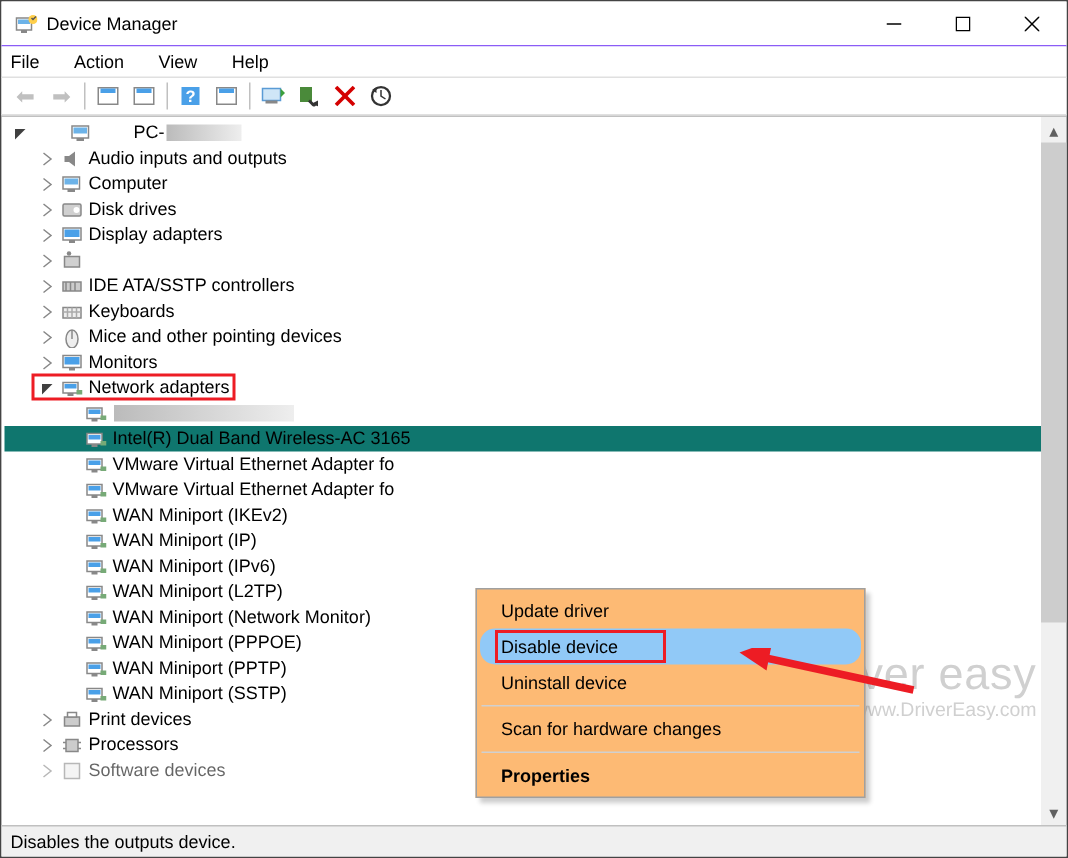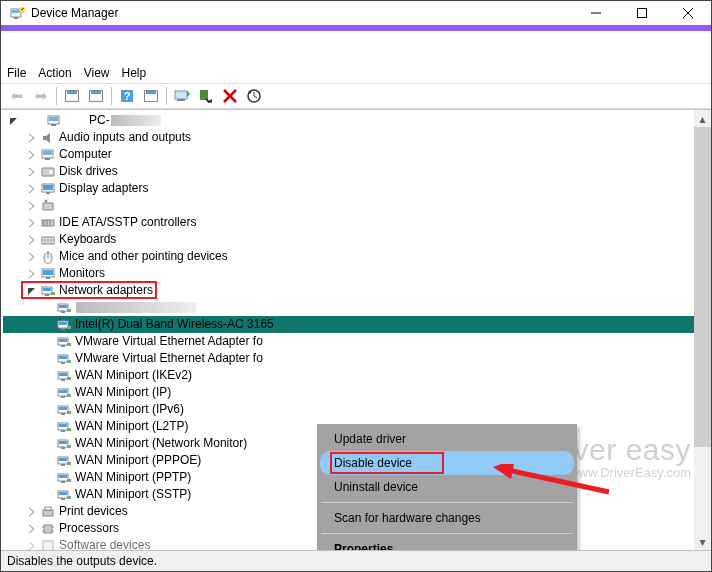--- a/index.html
+++ b/index.html
@@ -1,44 +1,44 @@
 <!DOCTYPE html>
 <html><head>
 <meta charset="utf-8">
 <style>
   * { box-sizing: border-box; }
   html, body { margin: 0; padding: 0; font-family: "Segoe UI", Tahoma, sans-serif; font-size: 12px; color: #000; background: #fff; }
   .window { width: 712px; height: 572px; border: 1px solid #444; background: #fff; display: flex; flex-direction: column; position: relative; }
-  .titlebar { height: 30px; display: flex; align-items: center; padding-left: 8px; background: #fff; border-bottom: 6px solid #8b5cf6; }
+  .titlebar { height: 30px; display: flex; align-items: center; padding-left: 8px; background: #fff; border-bottom: 1px solid #8b5cf6; }
   .title-icon { width: 16px; height: 16px; margin-right: 6px; display: inline-flex; }
   .title-text { font-size: 12px; flex: 1; }
   .win-controls { display: flex; }
   .win-btn { width: 46px; height: 30px; display: flex; align-items: center; justify-content: center; }
-  .menubar { height: 20px; display: flex; align-items: center; padding: 0 6px; gap: 12px; background: #fff; margin-top: 32px; }
+  .menubar { height: 20px; display: flex; align-items: center; padding: 0 6px; gap: 23px; background: #fff; }
   .menubar span { font-size: 12px; }
   .toolbar { height: 26px; display: flex; align-items: center; padding: 1px 4px; background: #fff; border-top: 1px solid #e0e0e0; border-bottom: 1px solid #e0e0e0; gap: 0; }
   .toolbtn { width: 24px; height: 22px; display: flex; align-items: center; justify-content: center; border: 1px solid transparent; margin: 0 0px; }
   .tb-sep { width: 1px; height: 18px; background: #c0c0c0; margin: 0 3px; }
   .arrow-glyph { font-size: 15px; color: #222; }
   .arrow-glyph.disabled { color: #c0c0c0; }
   .hover-box { width:14px;height:12px; border:1px solid #888; position:relative; }
   .hover-box::before{content:'';position:absolute;left:1px;right:1px;top:0;height:3px;background:#4aa0e8;}
   .client { flex: 1; display: flex; border-top: 1px solid #c0c0c0; overflow: hidden; position: relative;}
   .tree { flex: 1; overflow: auto; padding: 2px 0 2px 2px; background: #fff; }
   .node { display: flex; align-items: center; height: 17px; line-height: 17px; white-space: nowrap; }
   .exp { width: 14px; height: 14px; display: inline-flex; align-items: center; justify-content: center; color: #666; margin-left: 0; }
   .ic { width: 16px; height: 16px; margin: 0 3px 0 1px; display: inline-flex; align-items: center; justify-content: center; }
   .lbl {}
   .lv0 { padding-left: 4px; gap: 24px; }
   .lv1 { padding-left: 22px; }
   .lv2 { padding-left: 52px; }
   .row-sel { background: #0f766e; }
   .row-sel .lbl { }
   .redact { display:inline-block; vertical-align:middle; height:11px; width:50px; background: linear-gradient(90deg,#bbb,#eee); margin-left:1px;}
-  .context-menu { position: absolute; left: 316px; top: 314px; width: 260px; background: #a3a3a3; border: 1px solid #a0a0a0; box-shadow: 3px 3px 3px rgba(0,0,0,0.2); padding: 2px; z-index: 20; }
+  .context-menu { position: absolute; left: 316px; top: 314px; width: 260px; background: #fdba74; border: 1px solid #a0a0a0; box-shadow: 3px 3px 3px rgba(0,0,0,0.2); padding: 2px; z-index: 20; }
   .cm-item { height: 24px; display: flex; align-items: center; padding: 0 20px 0 14px; font-size: 12px; }
   .cm-item.hover { background: #91c9f7; }
   .cm-sep { height: 1px; background: #d0d0d0; margin: 3px 1px; }
   .cm-highlight-red { position: relative; border-radius: 10px; }
   .cm-highlight-red::after { content:''; position:absolute; left:10px; right:130px; top:1px; bottom:1px; border:2px solid #ed1c24; }
   .statusbar { height: 21px; border-top: 1px solid #c0c0c0; display: flex; align-items: center; padding: 0 6px; font-size: 12px; background: #f0f0f0; }
   .vscrollbar { width: 17px; background: #f0f0f0; display: flex; flex-direction: column; }
   .vsb-btn { height: 17px; display:flex;align-items:center;justify-content:center;color:#606060;}
   .vsb-thumb { background: #cdcdcd; }
   .watermark { position:absolute; right:20px; bottom:70px; text-align:right; color:#d0d0d0; z-index:1; pointer-events:none;}

